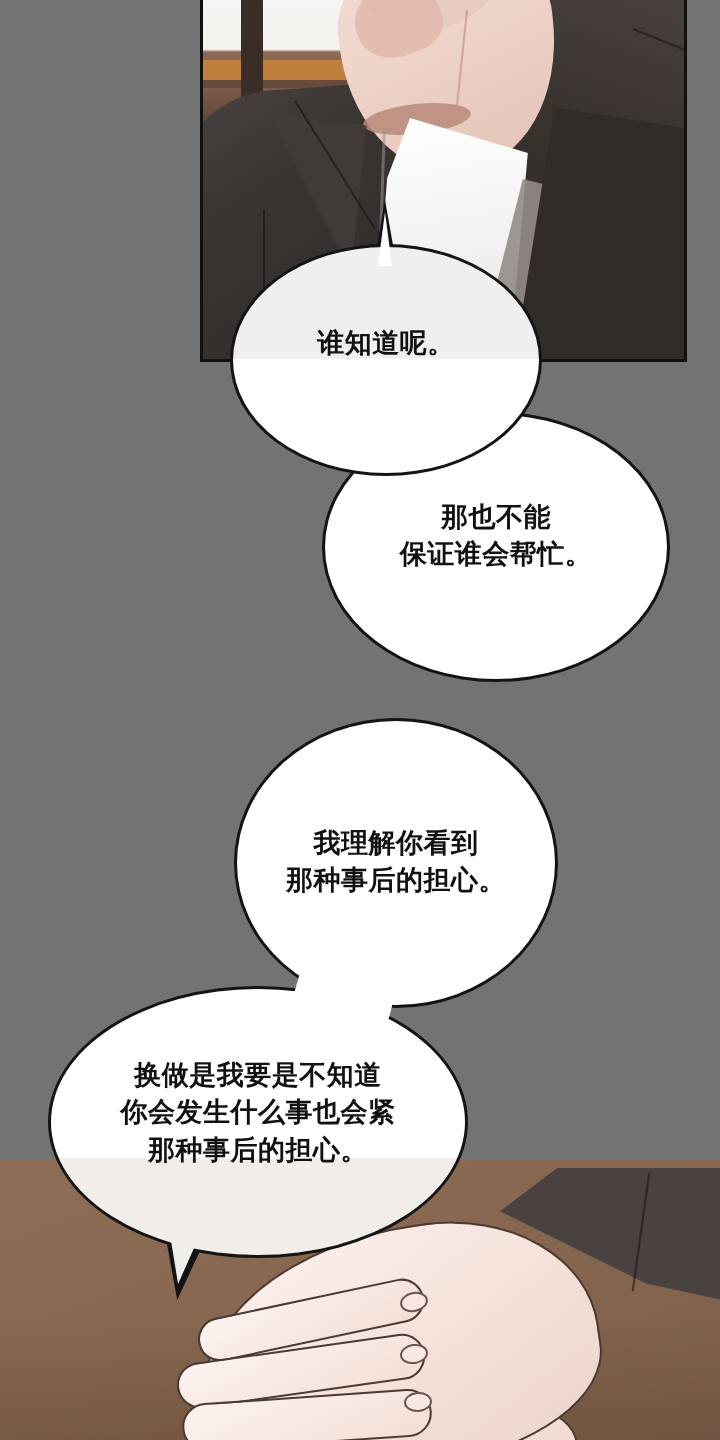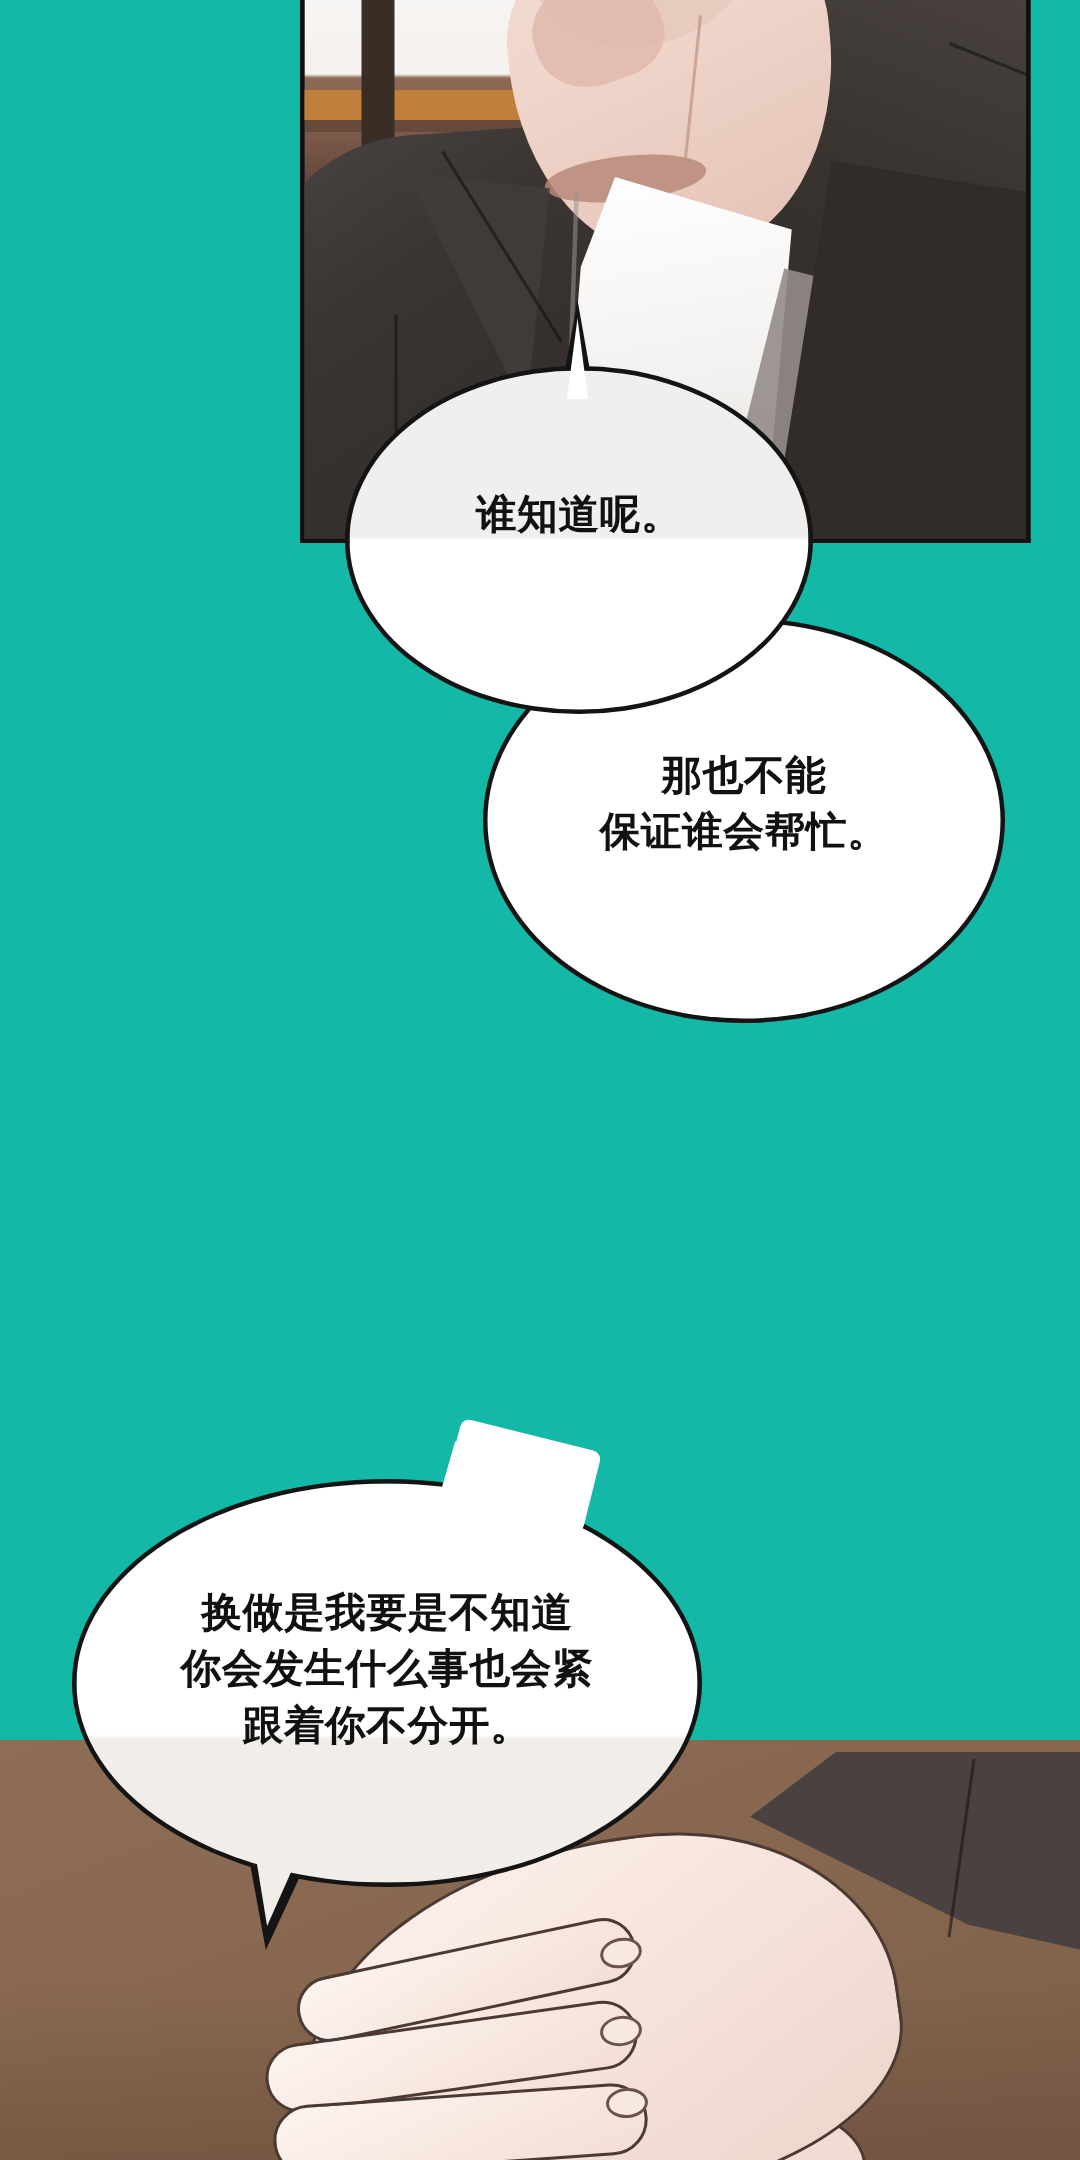--- a/index.html
+++ b/index.html
@@ -7,21 +7,21 @@
     padding: 0;
     background: #ffffff;
   }
   body {
     font-family: "Liberation Sans", "DejaVu Sans", sans-serif;
   }
   #page {
     position: relative;
     width: 720px;
     height: 1440px;
-    background: #14b8a6;
+    background: #737373;
     overflow: hidden;
   }
 
   
   #panel-top {
     position: absolute;
     left: 200px;
     top: 0;
     width: 487px;
     height: 362px;
@@ -436,25 +436,29 @@
   <div class="bubble" id="bubble-2">
     <div class="bubble-text">那也不能
 保证谁会帮忙。</div>
   </div>
 
   <div class="joint-a-fill"></div>
   <div class="mask-a"></div>
 
   <div class="joint-b"></div>
 
+  <div class="bubble" id="bubble-3">
+    <div class="bubble-text">我理解你看到
+那种事后的担心。</div>
+  </div>
 
   <div class="bubble" id="bubble-4">
     <div class="bubble-text">换做是我要是不知道
 你会发生什么事也会紧
-跟着你不分开。</div>
+那种事后的担心。</div>
   </div>
 
   <div class="joint-b-fill"></div>
   <div class="mask-b"></div>
 
   <div class="tail-down"></div>
   <div class="tail-down-fill"></div>
 
 </div>
 

